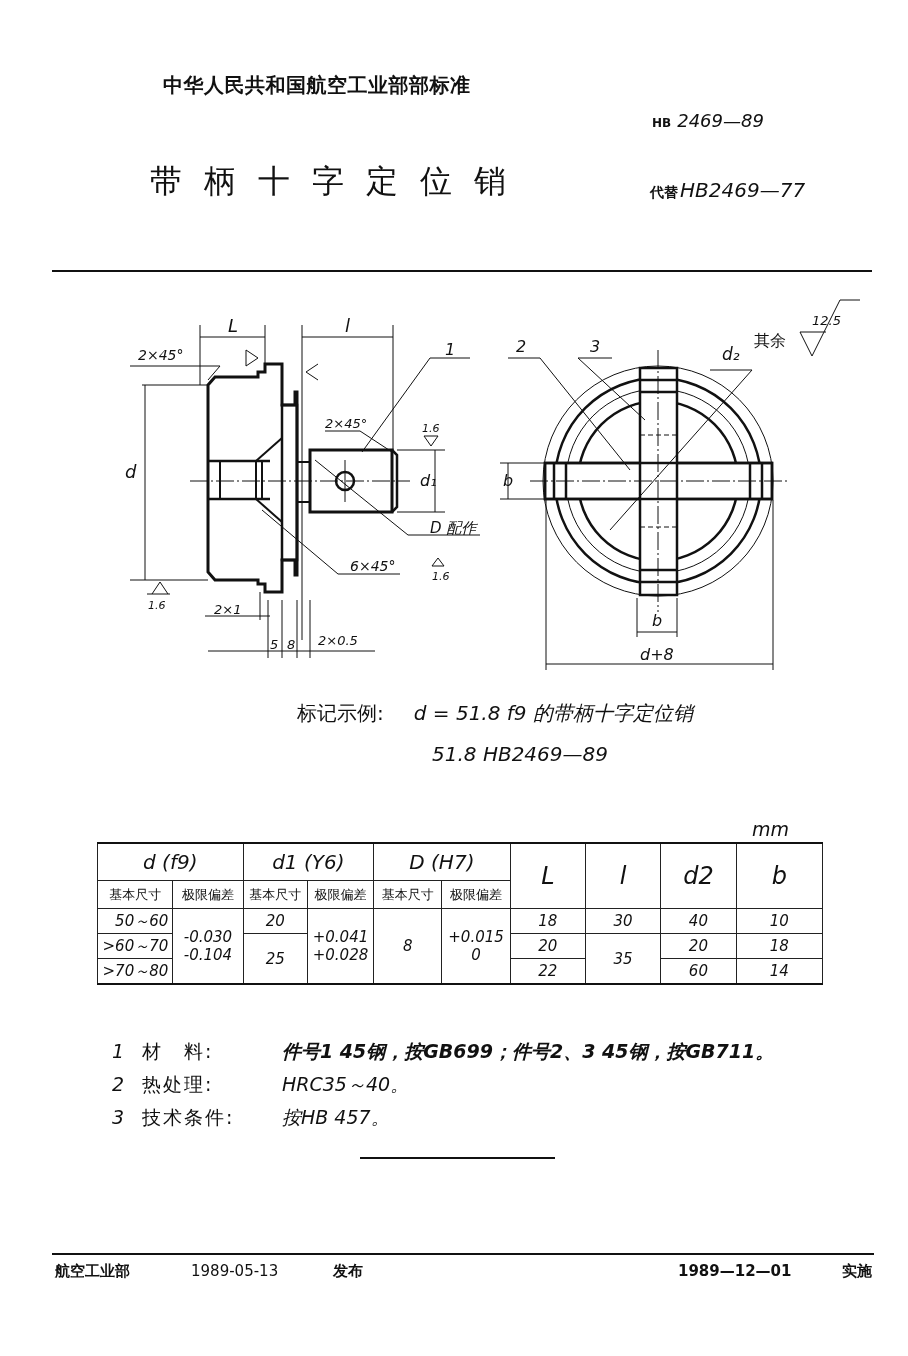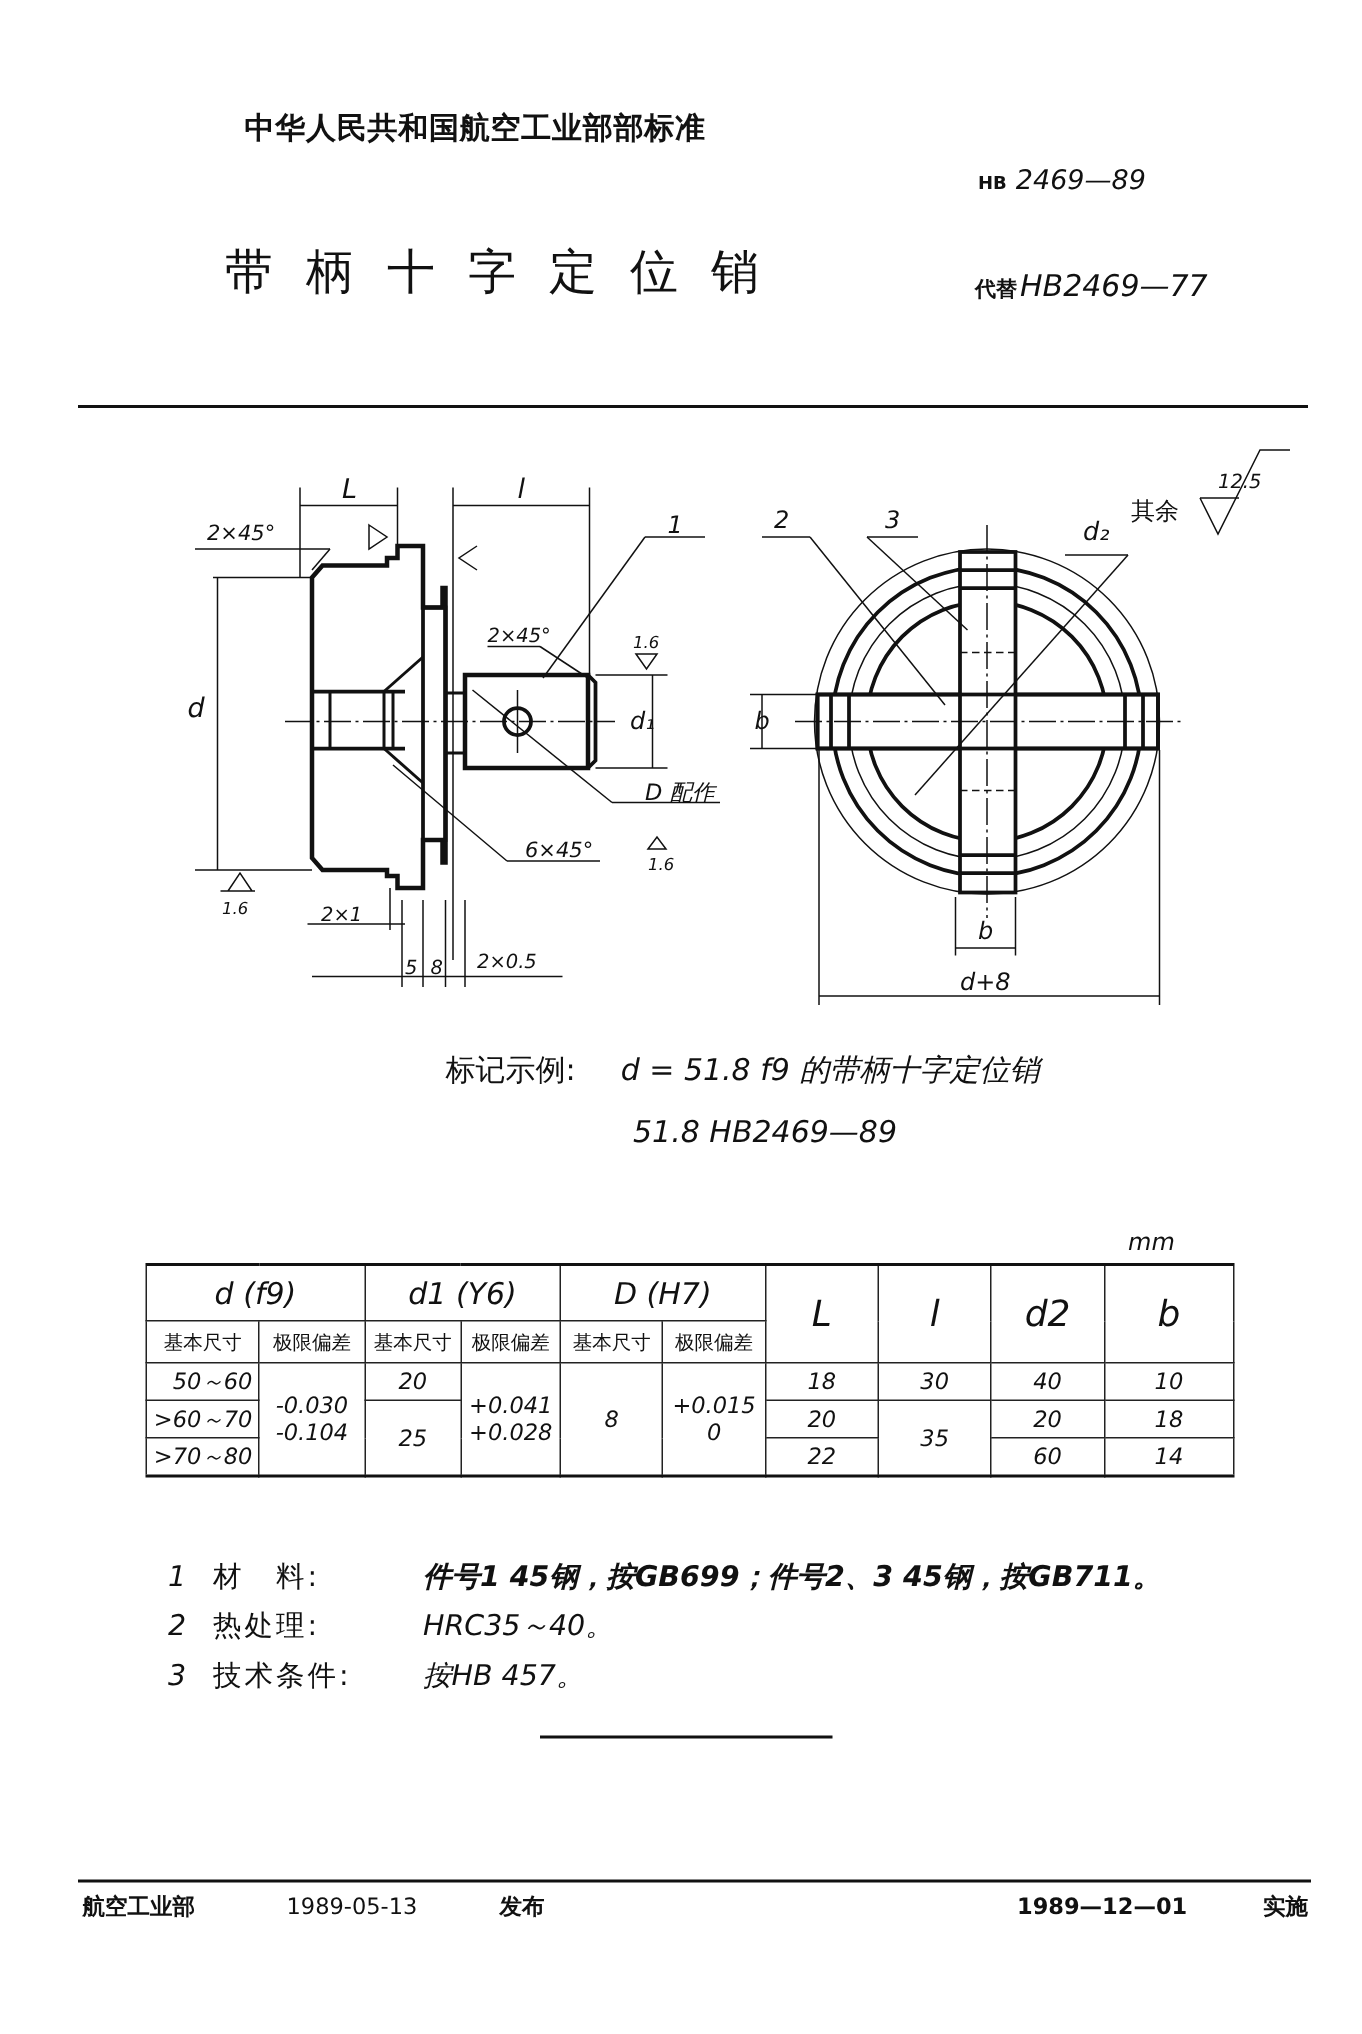--- a/index.html
+++ b/index.html
@@ -10,22 +10,22 @@
   .std-org { left:163px; top:72px; font-size:20px; font-weight:bold; letter-spacing:0.5px; }
   .hb-no { left:652px; top:110px; font-size:18px; }
   .hb-no .pre { font-size:12px; font-weight:bold; margin-right:6px;margin-top:16px; }
   .title { left:150px; top:160px; font-size:32px; letter-spacing:22px; font-family:"DejaVu Serif","Liberation Serif",serif; }
   .replace { left:650px; top:178px; font-size:20px; }
   .replace .pre { font-size:14px; font-weight:bold; margin-right:2px; }
   .hr-top { left:52px; top:270px; width:820px; height:2px; background:#111; }
   svg.draw { position:absolute; left:0; top:280px; }
   .mark1 { left:297px; top:700px; font-size:20px; }
   .mark1 .val { margin-left:30px; }
-  .mark2 { left:422px; top:742px; font-size:20px;text-align:center; }
-  .unit { left:752px; top:818px; font-size:16px; font-style:italic; }
+  .mark2 { left:432px; top:742px; font-size:20px;text-align:center; }
+  .unit { left:752px; top:818px; font-size:19px; font-style:italic; }
   table.spec { position:absolute; left:97px; top:842px; width:726px; border-collapse:collapse; font-size:15px; }
   table.spec th, table.spec td { border:1px solid #222; text-align:center; padding:0; }
   table.spec { border-top:2px solid #111; border-bottom:2px solid #111; }
   table.spec th.grp { height:36px; font-size:20px; font-weight:normal; font-style:italic; }
   table.spec th.sub { height:27px; font-size:13px; font-weight:normal; }
   table.spec th.big { font-size:24px; font-weight:normal; font-style:italic; }
   table.spec td { height:24px; font-style:italic; font-size:15px; }
   table.spec td.r { text-align:right; padding-right:4px; }
   .notes { left:112px; top:1035px; font-size:19px; line-height:33px; }
   .notes .row { display:flex; }

